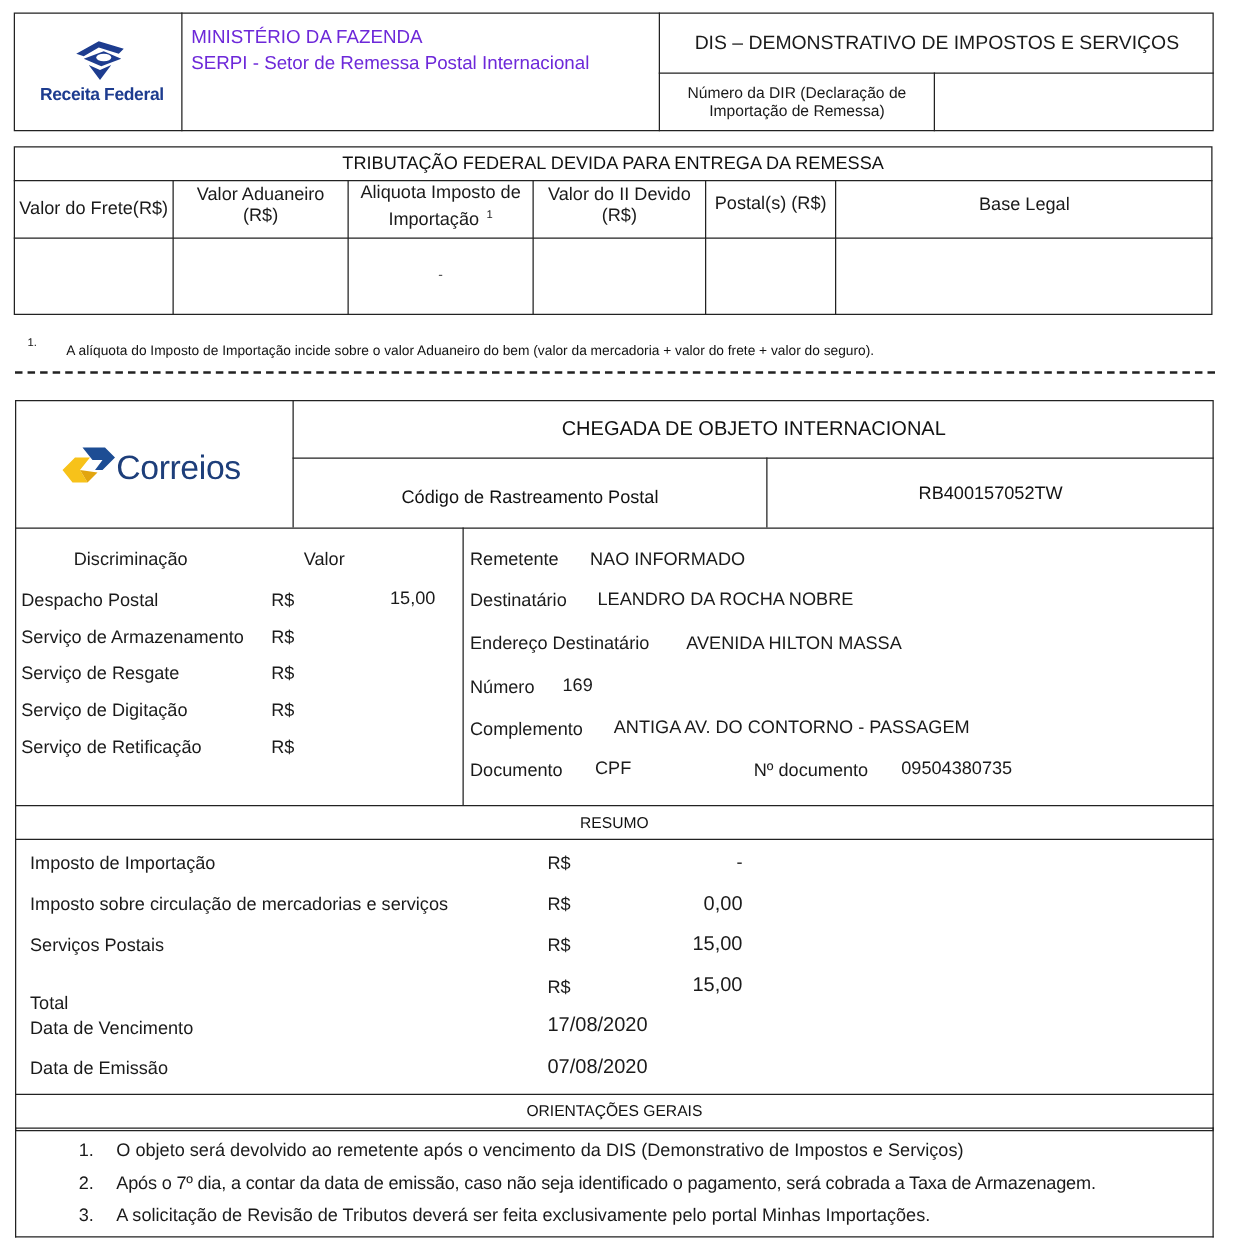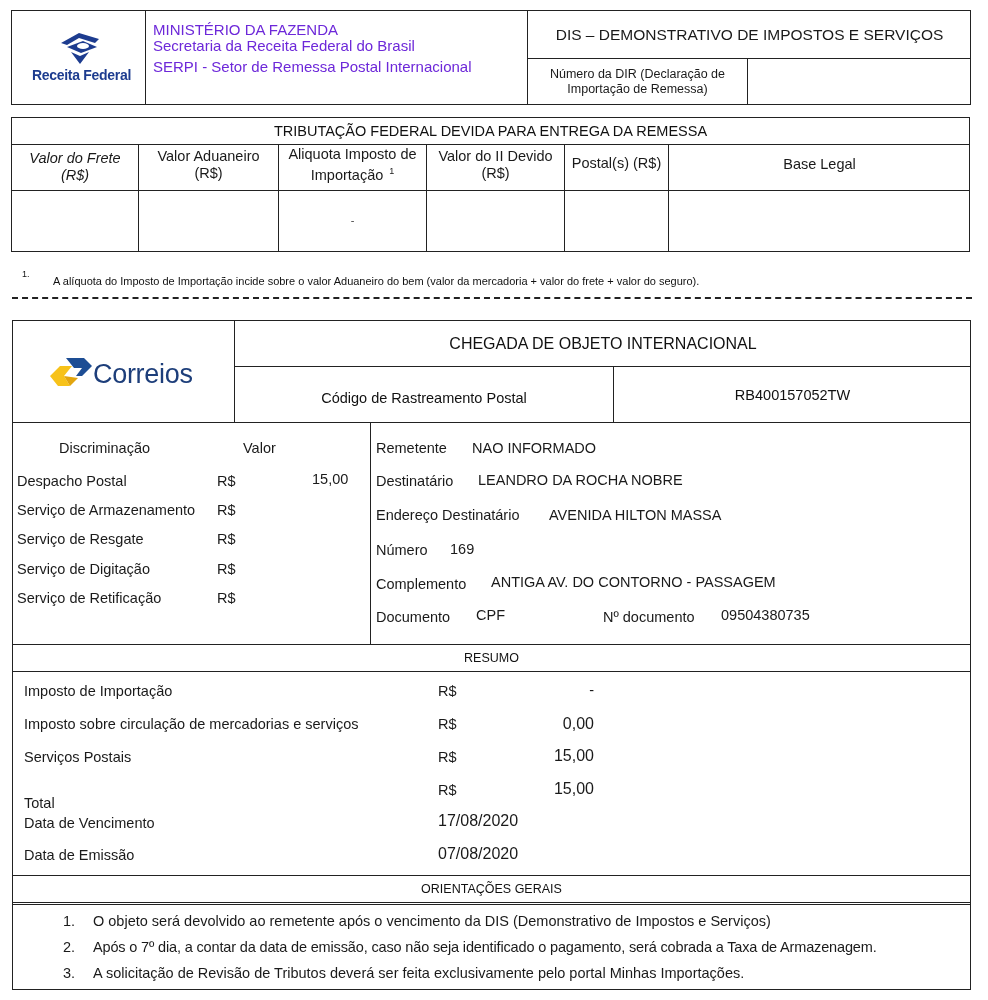--- a/index.html
+++ b/index.html
@@ -41,21 +41,20 @@
     <path d="M8 12 L26 2 L46 8 L42 12 L26 7 L14 14 Z" fill="#1d3c8f"></path>
     <path d="M14 16 L30 10 L44 16 L28 22 Z" fill="#1d3c8f"></path>
     <path d="M18 21 L27 25 L36 21 L27 33 Z" fill="#1d3c8f"></path>
     <ellipse cx="30" cy="15" rx="6" ry="3" fill="#ffffff"></ellipse>
   </svg>
   <div class="rf-logo-label abs" style="left:12px; top:39px;">Receita Federal</div>
 </div>
 
 <div class="abs rf-text" style="left:153px; top:22px;">
   <div>MINISTÉRIO DA FAZENDA</div>
-  <div>Secretaria da Receita Federal do Brasil</div>
   <div style="margin-top:5px;">SERPI - Setor de Remessa Postal Internacional</div>
 </div>
 
 <div class="abs center" style="left:528px; top:11px; width:443px; height:47px; font-size:15.5px; color:#1a1a1a;">DIS – DEMONSTRATIVO DE IMPOSTOS E SERVIÇOS</div>
 
 <div class="abs center small-txt" style="left:528px; top:59px; width:219px; height:46px; flex-direction:column;">
   <div>Número da DIR (Declaração de</div>
   <div>Importação de Remessa)</div>
 </div>
 <div class="abs" style="left:748px; top:59px; width:222px; height:46px;"></div>
@@ -63,21 +62,21 @@
 <div class="box" style="left:11px; top:117px; width:959px; height:135px;"></div>
 <div class="abs center" style="left:11px; top:118px; width:959px; height:26px; font-size:14.5px;">TRIBUTAÇÃO FEDERAL DEVIDA PARA ENTREGA DA REMESSA</div>
 <div class="hline" style="left:11px; top:144px; width:959px;"></div>
 <div class="hline" style="left:11px; top:190px; width:959px;"></div>
 <div class="vline" style="left:138px; top:144px; height:108px;"></div>
 <div class="vline" style="left:278px; top:144px; height:108px;"></div>
 <div class="vline" style="left:426px; top:144px; height:108px;"></div>
 <div class="vline" style="left:564px; top:144px; height:108px;"></div>
 <div class="vline" style="left:668px; top:144px; height:108px;"></div>
 
-<div class="abs center cell-txt" style="left:12px; top:146px; width:126px; height:42px; flex-direction:column;font-style:italic;">
+<div class="abs center cell-txt" style="left:12px; top:146px; width:126px; height:42px; flex-direction:row;">
   <div>Valor do Frete</div>
   <div>(R$)</div>
 </div>
 <div class="abs center cell-txt" style="left:139px; top:144px; width:139px; height:42px; flex-direction:column;">
   <div>Valor Aduaneiro</div>
   <div>(R$)</div>
 </div>
 <div class="abs center cell-txt" style="left:279px; top:144px; width:147px; height:42px; flex-direction:column;">
   <div>Aliquota Imposto de</div>
   <div><span>Importação</span><span class="sup">1</span></div>

